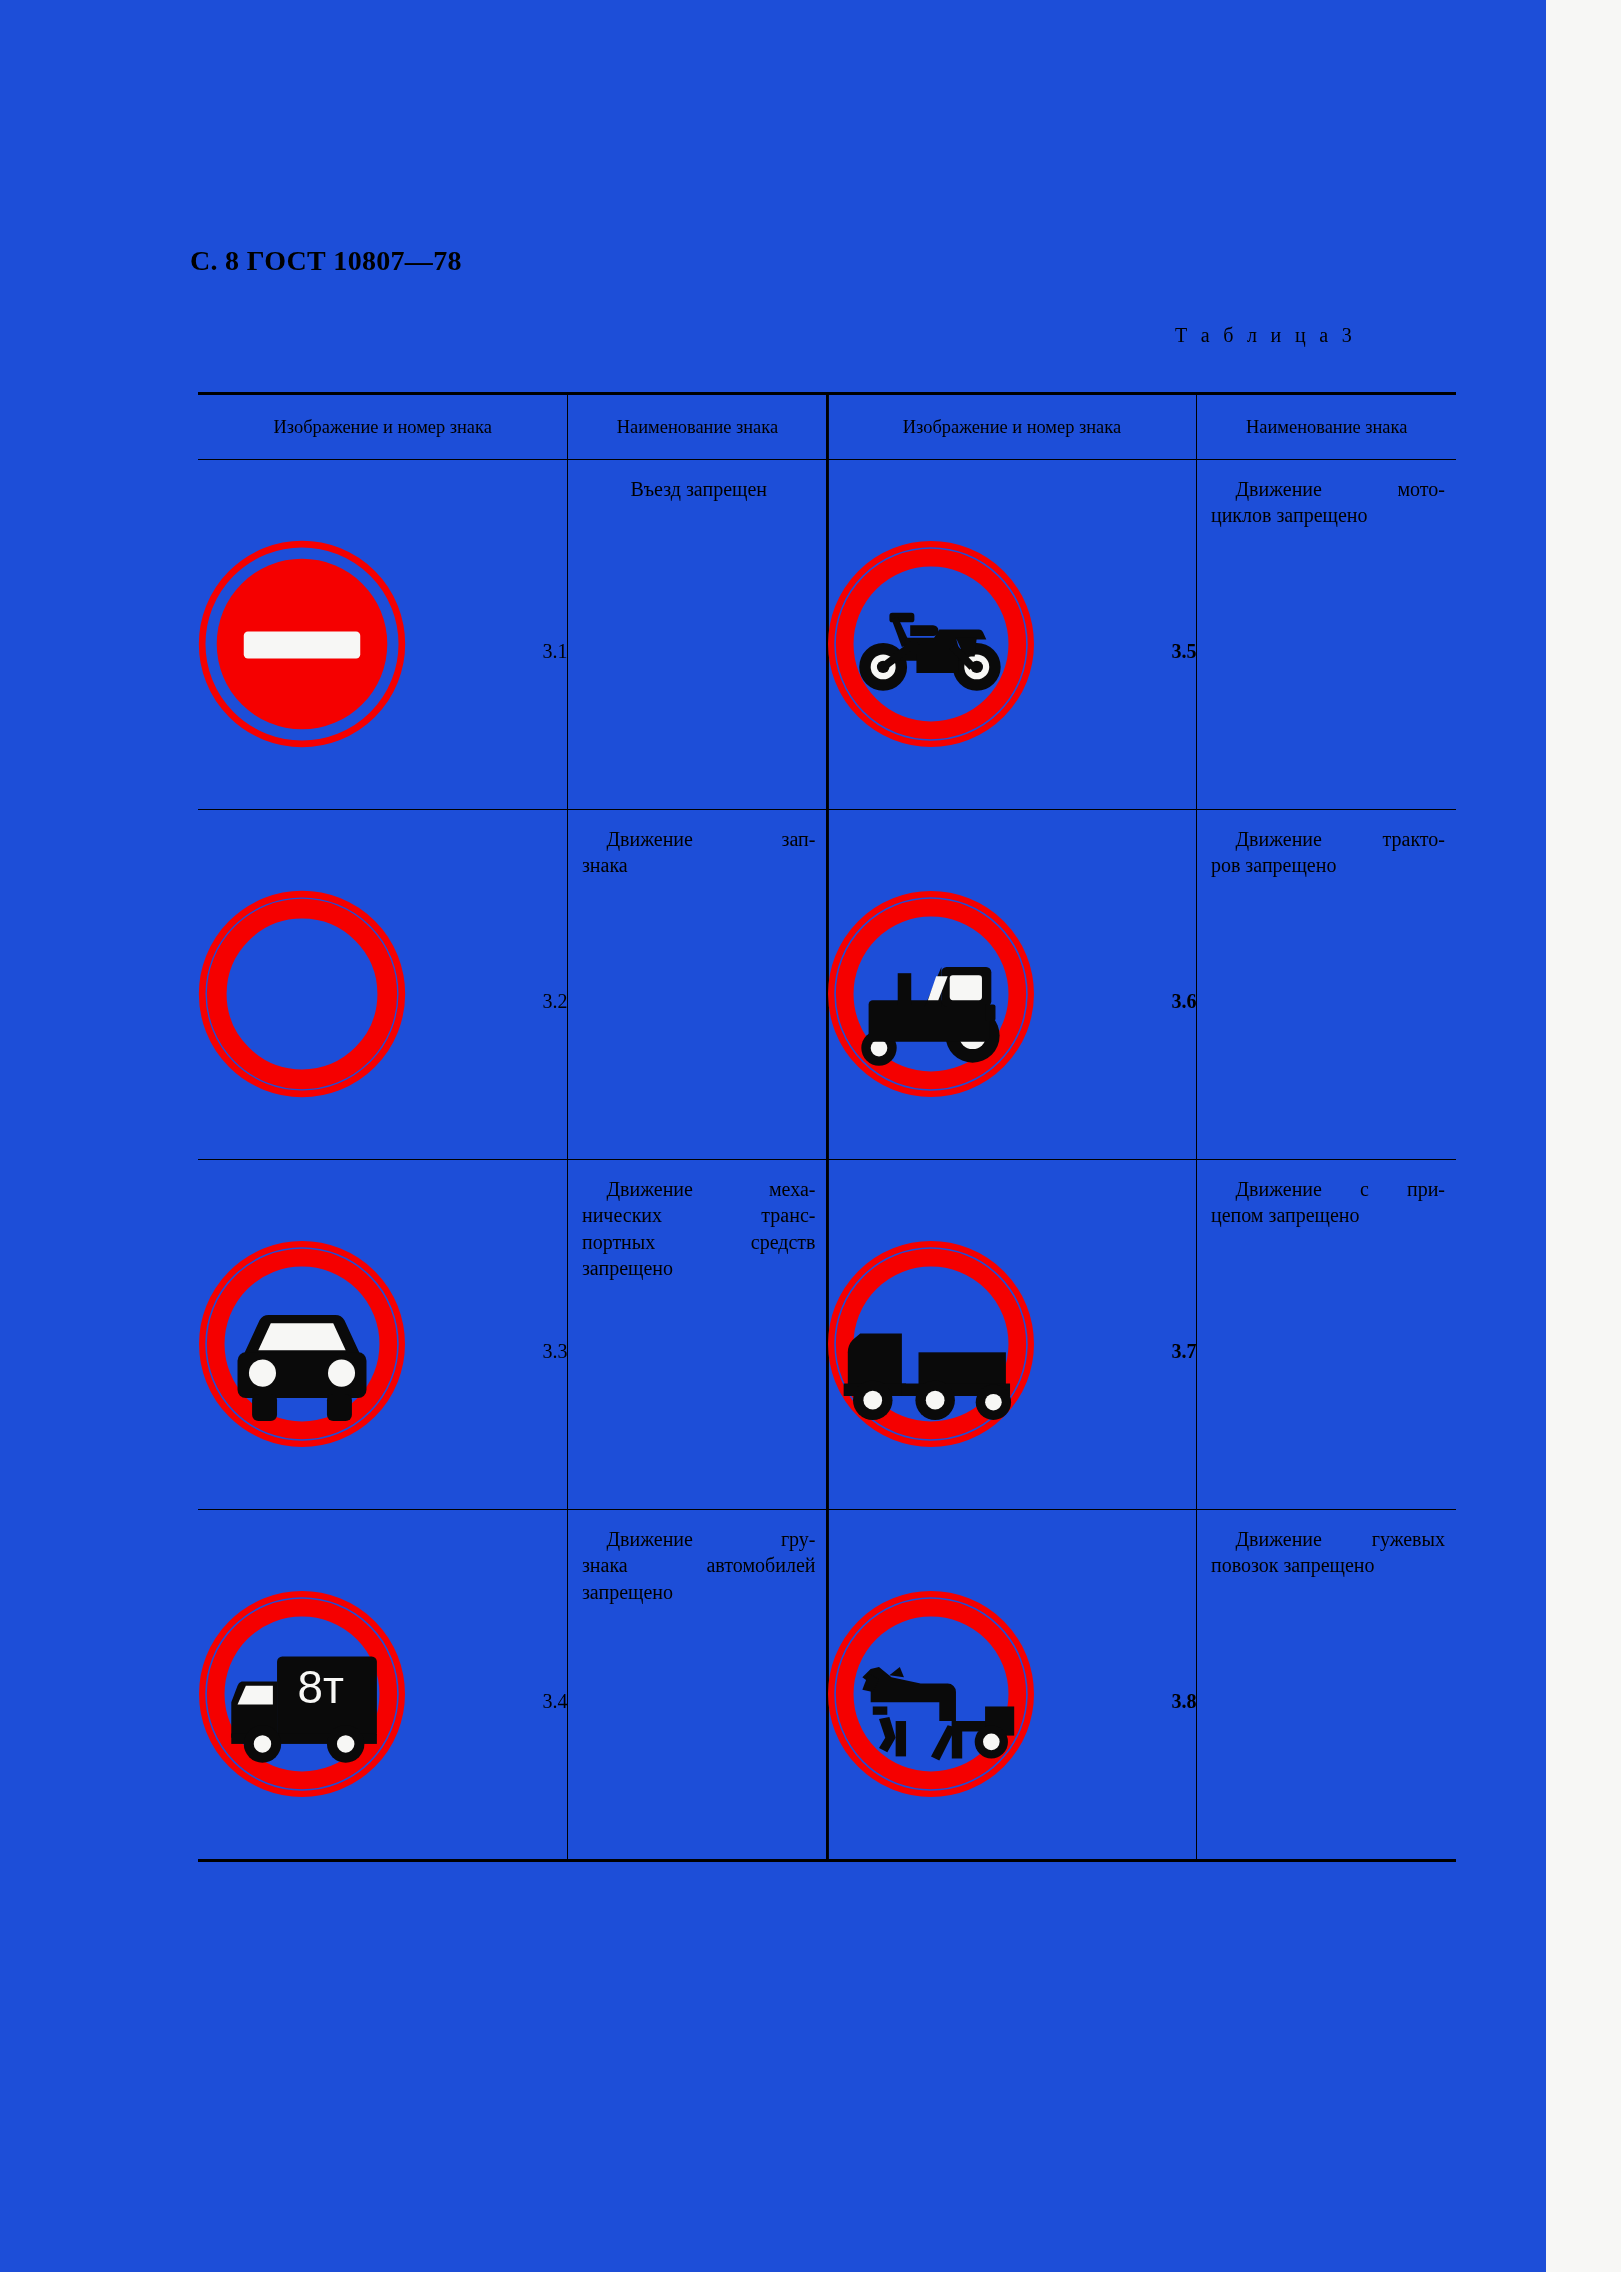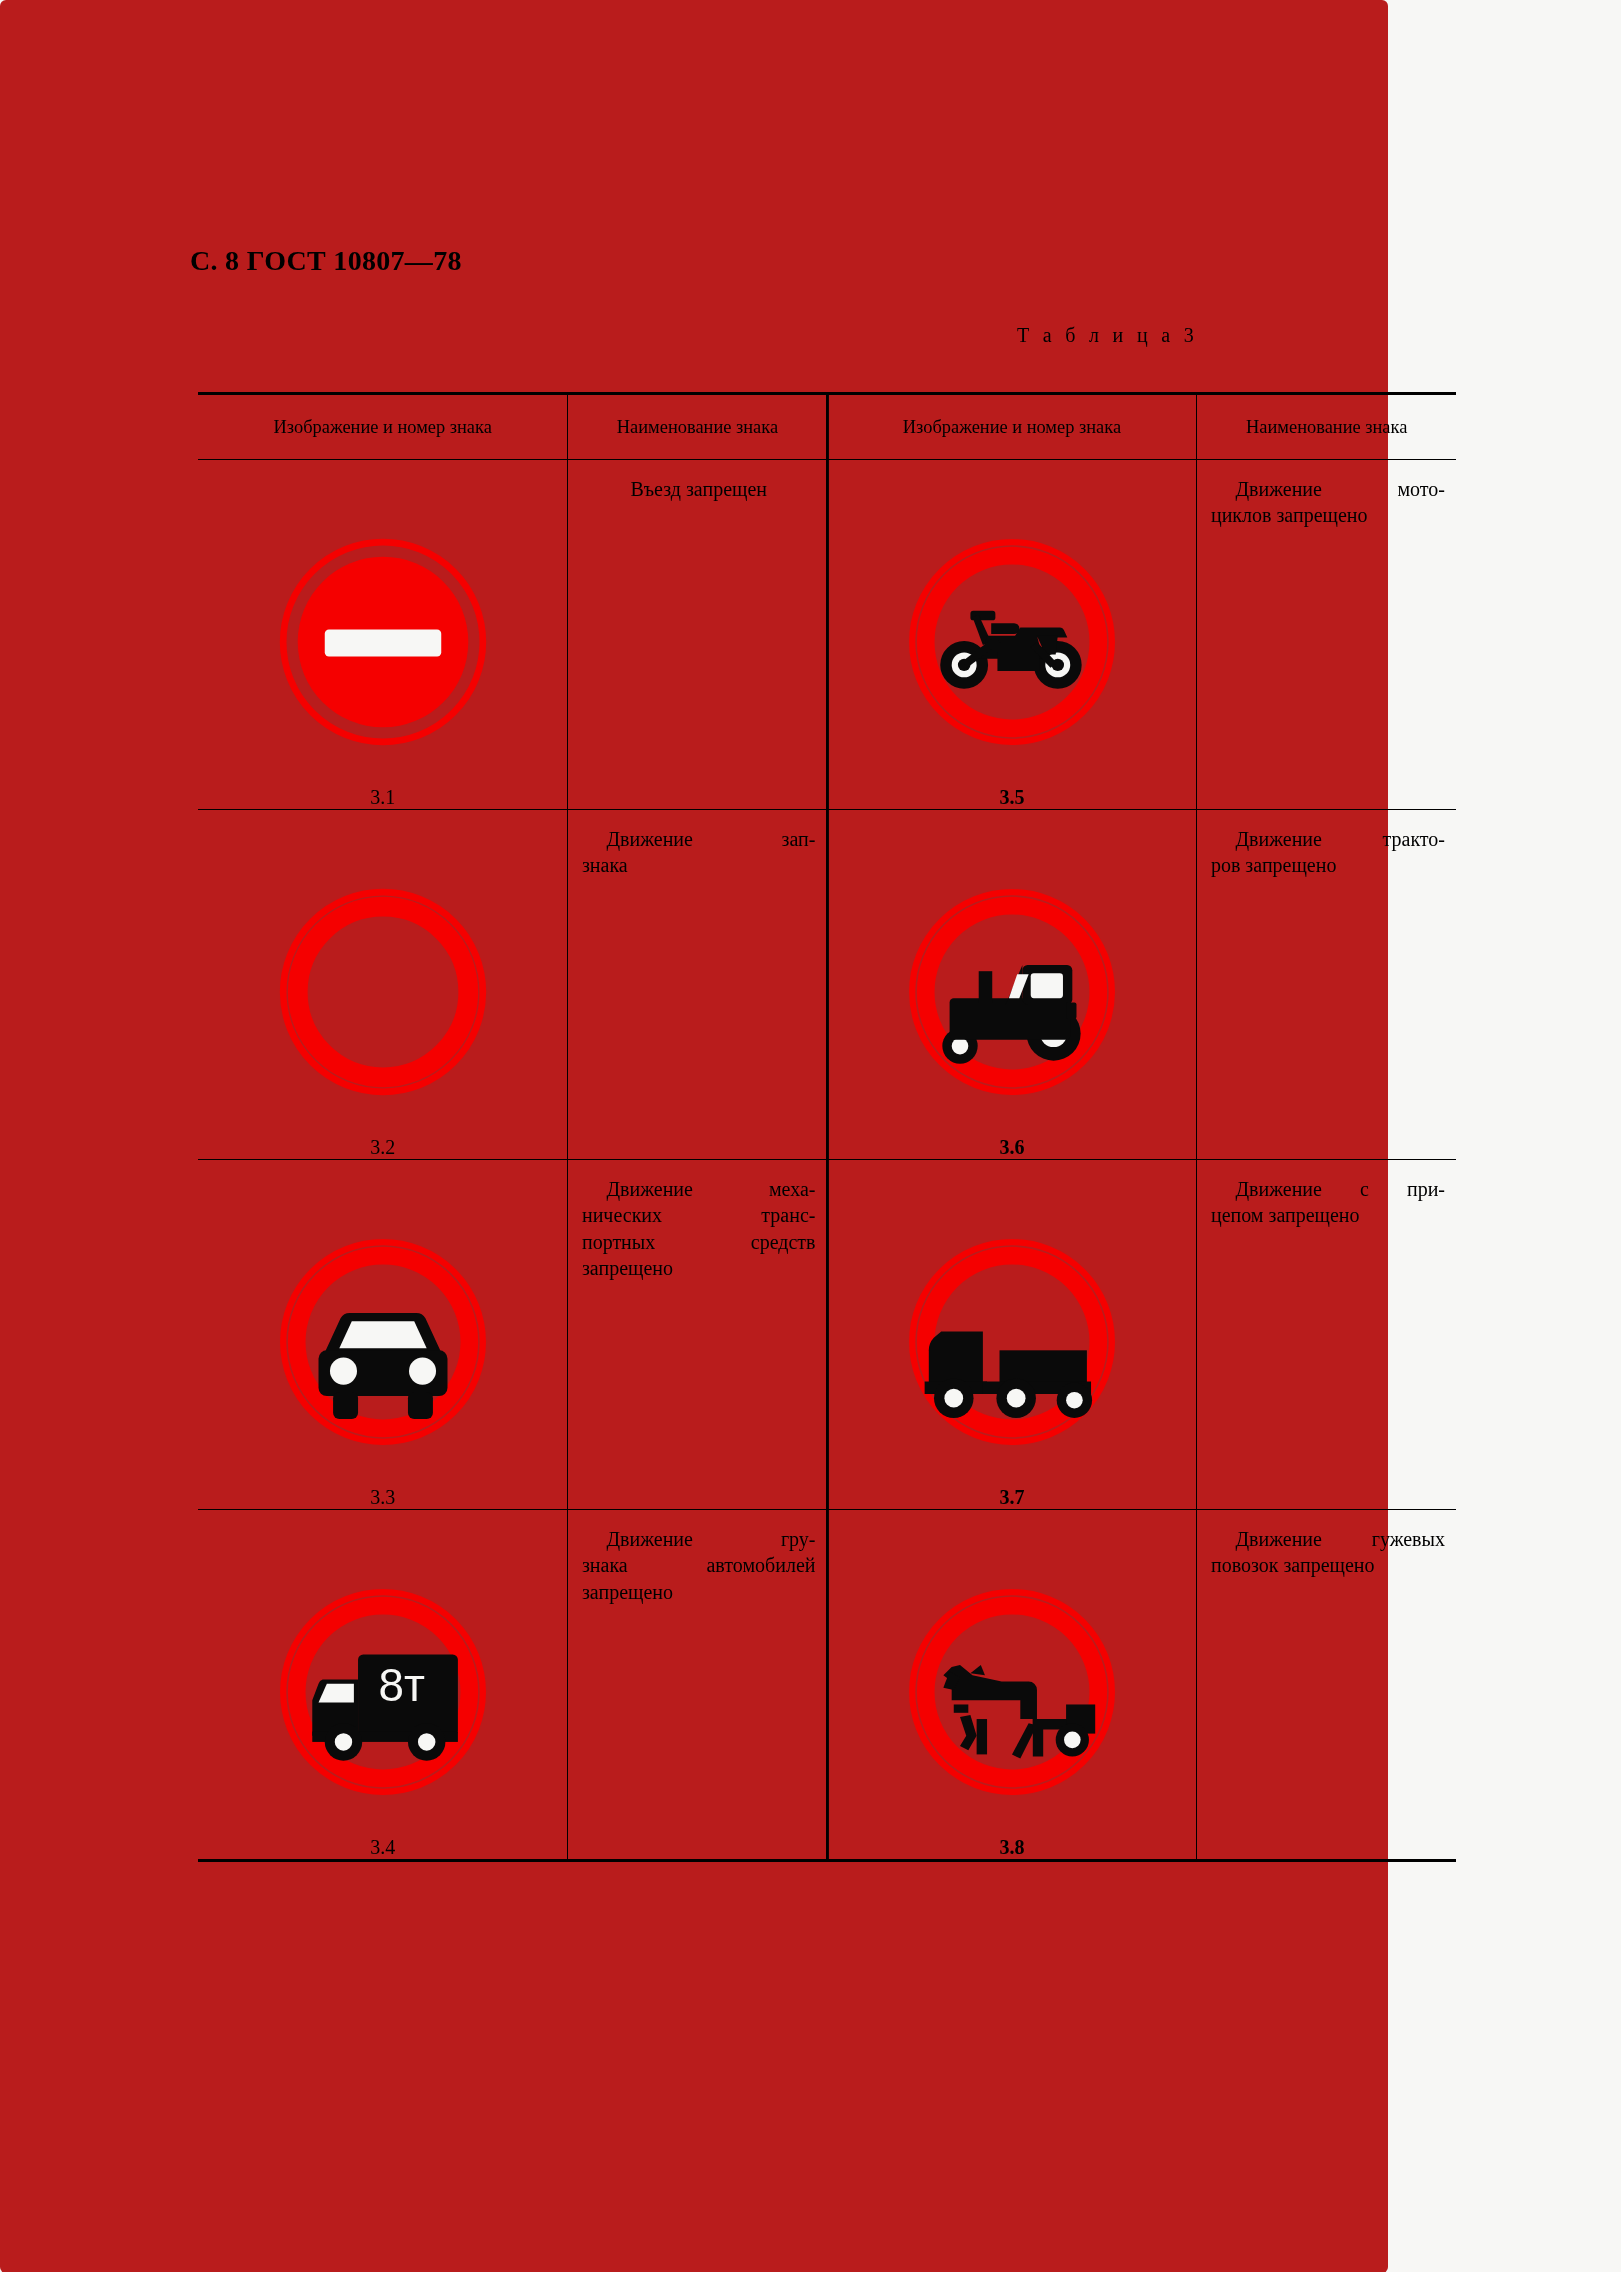--- a/index.html
+++ b/index.html
@@ -13,24 +13,23 @@
     position: relative;
     font-family: "Liberation Serif", "DejaVu Serif", serif;
     background: #f7f7f5;
     color: #000000;
     overflow: hidden;
   }
 
   .page {
     position: absolute;
     left: 0; top: 0;
-    width: 1388px;
+    width: 1546px;
     height: 2273px;
-    background: #b91c1c;
-    border-radius: 6px;
+    background: #1d4ed8;
   }
 
   
   .page-header {
     position: absolute;
     left: 190px;
     top: 245px;
     font-family: "Liberation Serif", "DejaVu Serif", serif;
     font-weight: bold;
     font-size: 28px;
@@ -101,26 +100,25 @@
   .body-row td.vl-single { border-left: 1.8px solid #000; }
   .body-row td.vl-double {
     border-left: 1.8px solid #000;
     box-shadow: inset 4.3px 0 0 -2.4px #000;
     font-weight: bold;
   }
 
   .img-cell-inner {
     height: 100%;
     display: flex;
-    flex-direction: column;
+    flex-direction: row;
     align-items: center;
-    justify-content: flex-end;
+    justify-content: space-between;
     padding-top: 18.4px;
     box-sizing: border-box;
-    gap: 24px;
   }
   .sign-holder {
     width: 208px;
     height: 208px;
     display: block;
   }
   .sign-holder svg { display: block; width: 100%; height: 100%; }
 
   .sign-code {
     margin-top: 16px;

